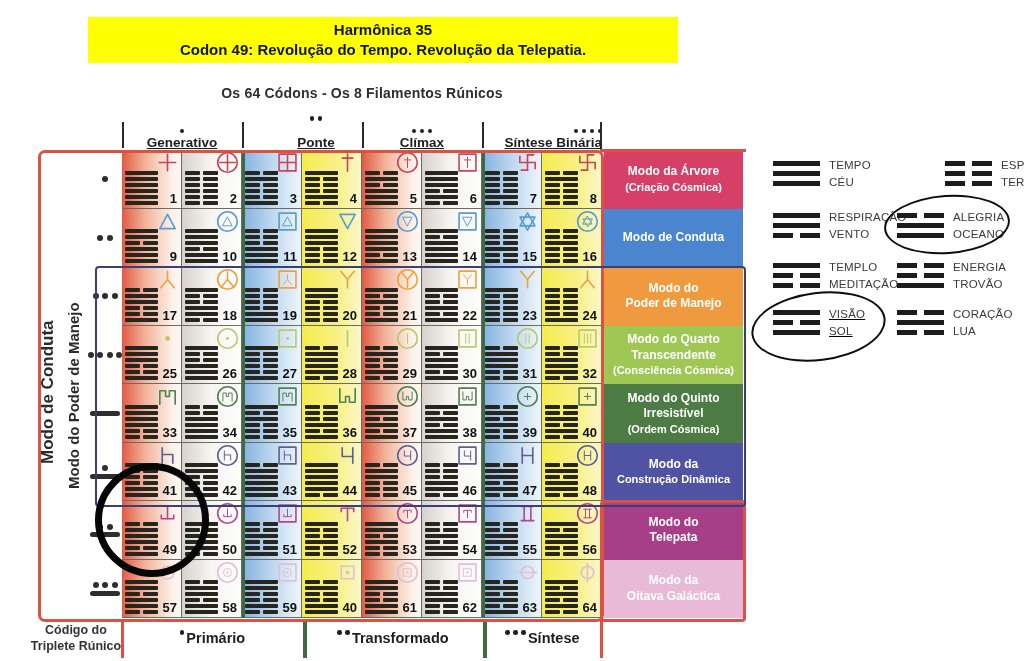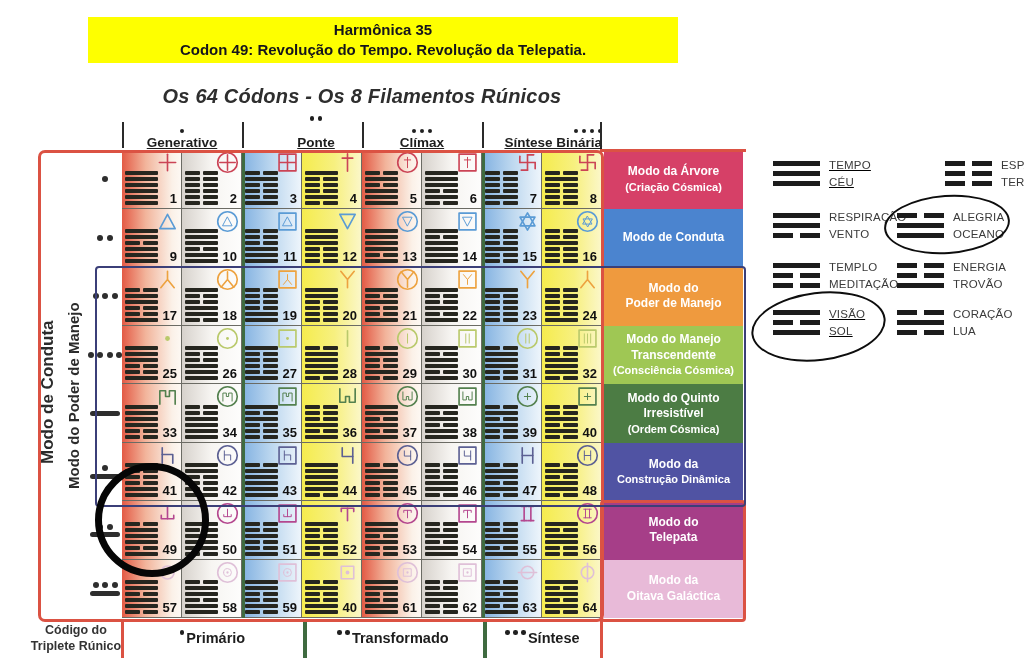--- a/index.html
+++ b/index.html
@@ -5,21 +5,21 @@
   html,body{margin:0;padding:0;background:#ffffff;}
   #root{position:relative;width:1024px;height:661px;background:#ffffff;
         font-family:"Liberation Sans", sans-serif;overflow:hidden;}
   .abs{position:absolute;}
   
   #banner{left:88px;top:5px;width:590px;height:46px;background:#feff00;
           display:flex;flex-direction:column;align-items:center;justify-content:center;gap:2px;margin-top:12px;}
   #banner div{font-weight:bold;font-size:15px;color:#14141c;line-height:1.2;}
   
   #title{left:122px;top:85px;width:480px;text-align:center;font-weight:bold;
-         font-size:20px;color:#2e2e2e;letter-spacing:.2px;font-style:italic;}
+         font-size:14px;color:#2e2e2e;letter-spacing:.2px;}
   
   #header-band{left:122px;top:116px;width:480px;height:34px;}
   .hgroup{position:absolute;top:0;height:34px;display:flex;flex-direction:column;
           align-items:center;justify-content:flex-end;padding-bottom:2px;}
   .hlabel{font-weight:bold;font-size:13.5px;color:#1d1d1d;text-decoration:underline;}
   .dotrow{display:flex;gap:3.5px;margin-bottom:2px;}
   .dot{width:4.5px;height:4.5px;border-radius:50%;background:#202020;}
   .htick{position:absolute;top:6px;width:1.6px;height:26px;background:#2a2a2a;}
   
   #codon-grid{left:122px;top:150px;width:480px;height:468px;display:grid;
@@ -1896,21 +1896,21 @@
         <div class="sm">(Criação Cósmica)</div>
       </div>
       <div class="mode" style="background: rgb(75, 132, 207);">
         <div>Modo de Conduta</div>
       </div>
       <div class="mode" style="background: rgb(239, 154, 62);">
         <div>Modo do</div>
         <div>Poder de Manejo</div>
       </div>
       <div class="mode" style="background: rgb(159, 199, 84);">
-        <div>Modo do Manejo</div>
+        <div>Modo do Quarto</div>
         <div>Transcendente</div>
         <div class="sm">(Consciência Cósmica)</div>
       </div>
       <div class="mode" style="background: rgb(76, 124, 68);">
         <div>Modo do Quinto</div>
         <div>Irresistível</div>
         <div class="sm">(Ordem Cósmica)</div>
       </div>
       <div class="mode" style="background: rgb(80, 83, 163);">
         <div>Modo da</div>
@@ -1966,21 +1966,21 @@
       <div class="redseg" style="left: -1.5px; top: 0px; height: 38px;"></div>
       <div class="redseg" style="left: 478px; top: 0px; height: 38px;"></div>
     </div>
 
   <div id="legend"></div>
 
   <div id="ellipse-oceano" class="ellipse"></div>
   <div id="ellipse-sol" class="ellipse"></div>
   <div id="highlight-circle" class="abs"></div>
 
-<div class="legend-item" style="left: 773px; top: 157px; text-decoration: underline;">
+<div class="legend-item" style="left: 773px; top: 157px;">
       <div class="trigram">
         <div class="tline solid"></div>
         <div class="tline solid"></div>
         <div class="tline solid"></div>
       </div>
       <div class="lwords">
         <div>TEMPO</div>
         <div>CÉU</div>
       </div>
     </div>

